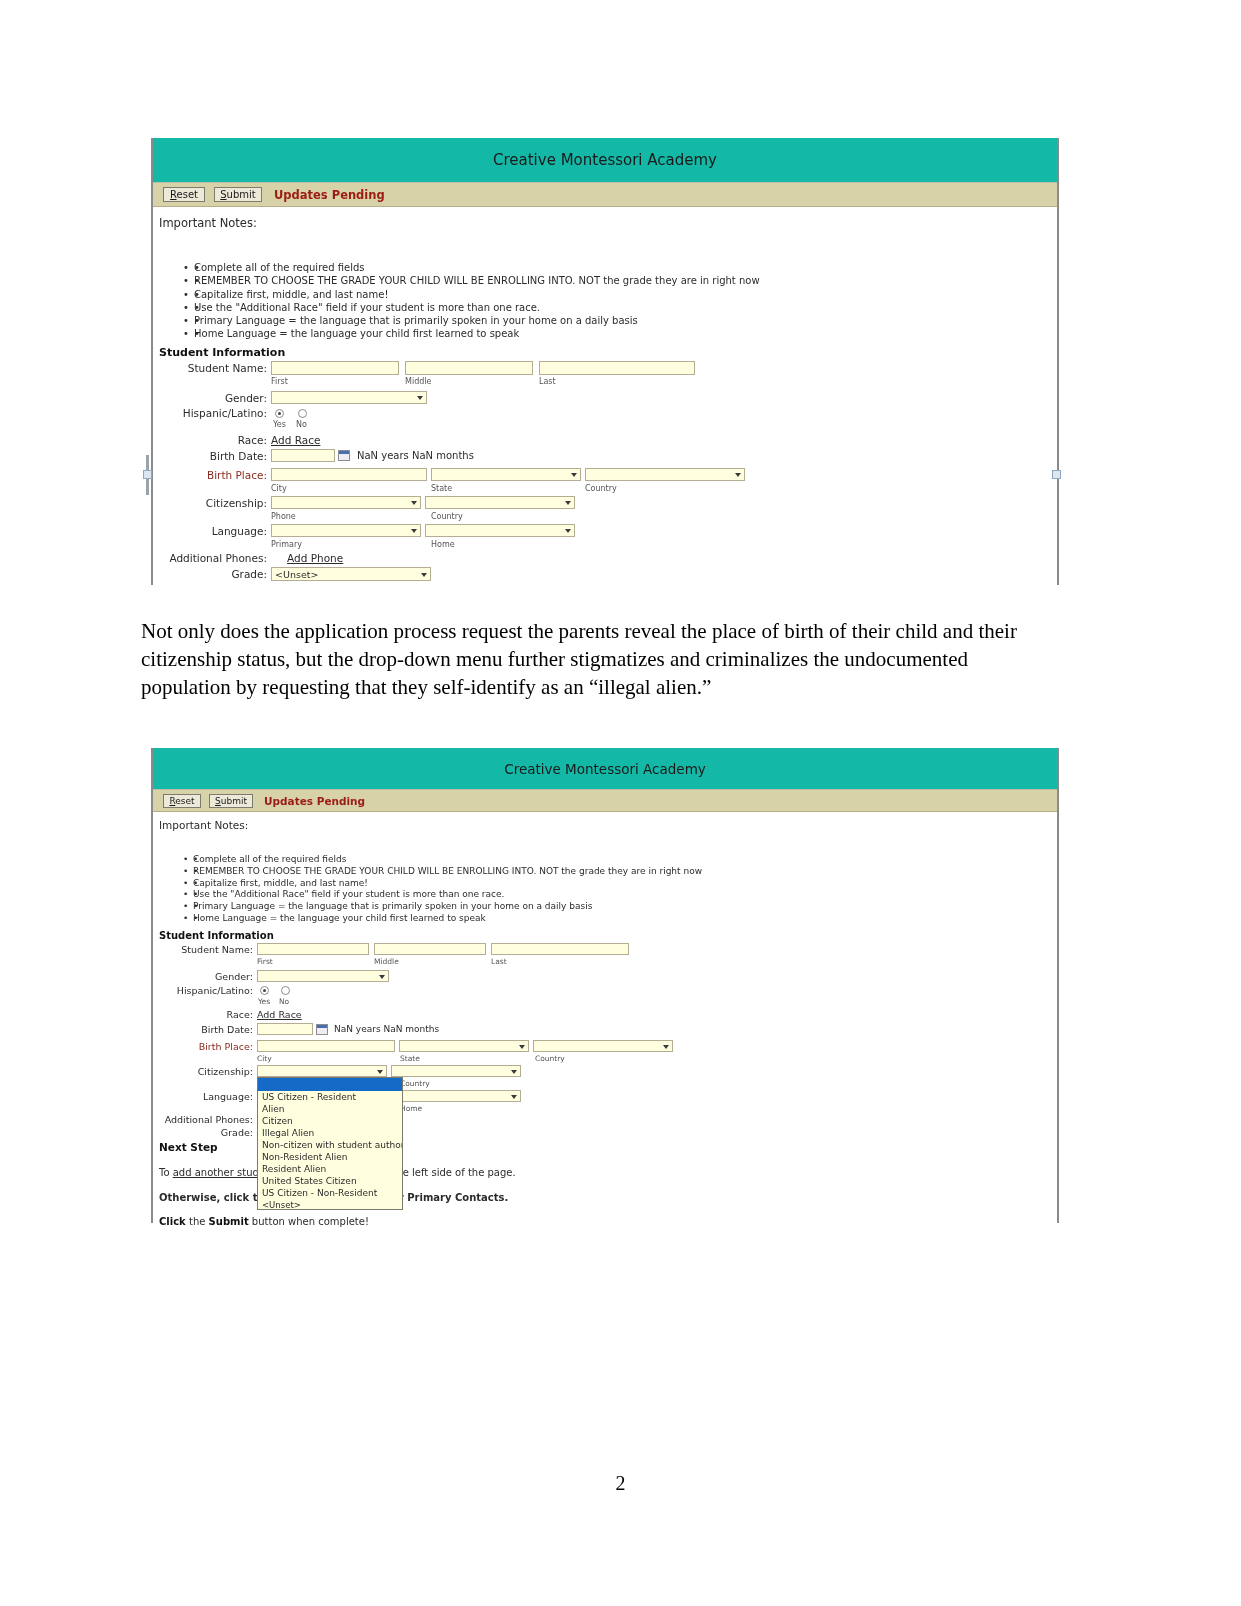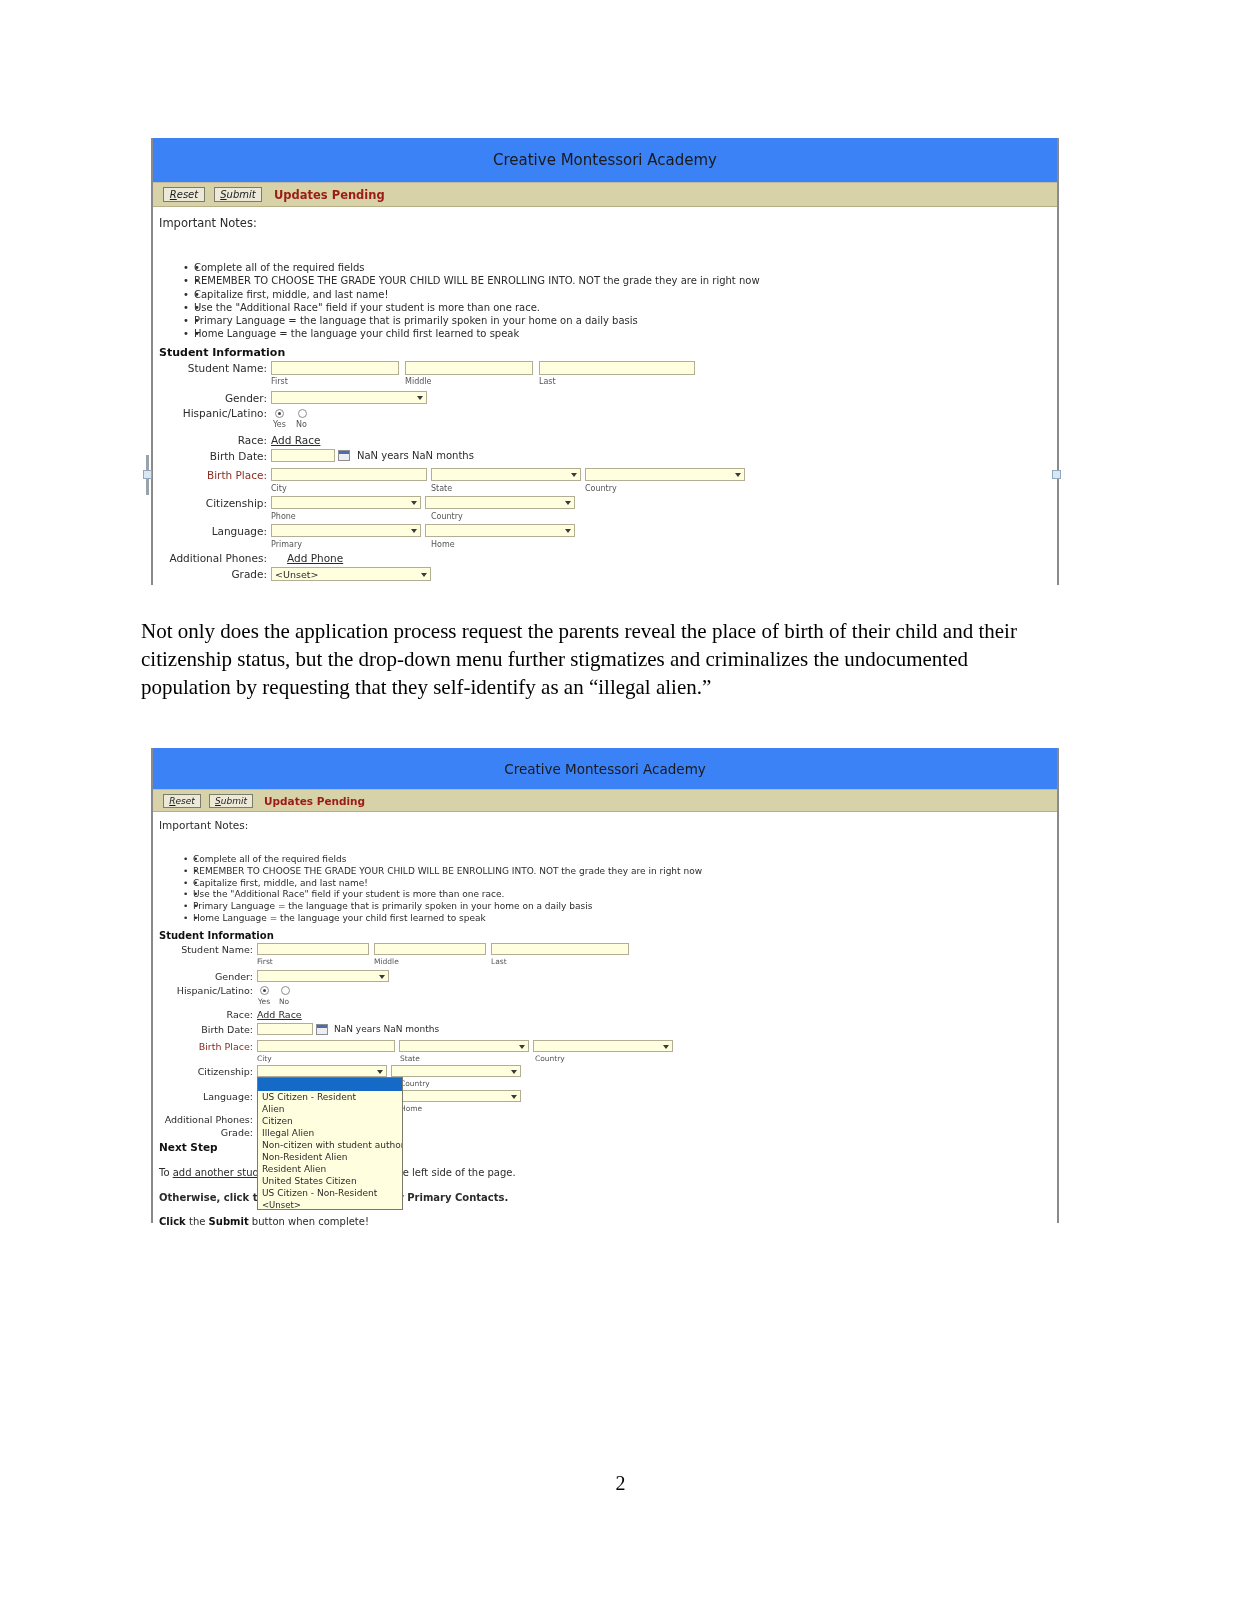--- a/index.html
+++ b/index.html
@@ -38,21 +38,21 @@
   }
   .shot-border-r {
     position: absolute;
     right: 0; top: 0; bottom: 0;
     width: 2px;
     background: #8a8a8a;
   }
 
   
   .app-header {
-    background: #3b82f6;
+    background: #14b8a6;
     border-bottom: 1px solid #BFBBA4;
     text-align: center;
     color: #1a1a1a;
     box-sizing: border-box;
   }
   .app-title { display: inline-block; }
 
   
   .app-toolbar {
     background: #D8D2A8;
@@ -63,21 +63,20 @@
   }
   .tb-btn {
     background: #ECE9D8;
     border: 1px solid #7b7b6e;
     color: #1a1a1a;
     box-sizing: border-box;
     display: inline-flex;
     align-items: center;
     justify-content: center;
     cursor: pointer;
-    font-style: italic;
   }
   .tb-btn u { text-decoration: underline; }
   .tb-status {
     color: #9B1B15;
     font-weight: bold;
   }
 
   
   .app-body {
     background: #ffffff;

